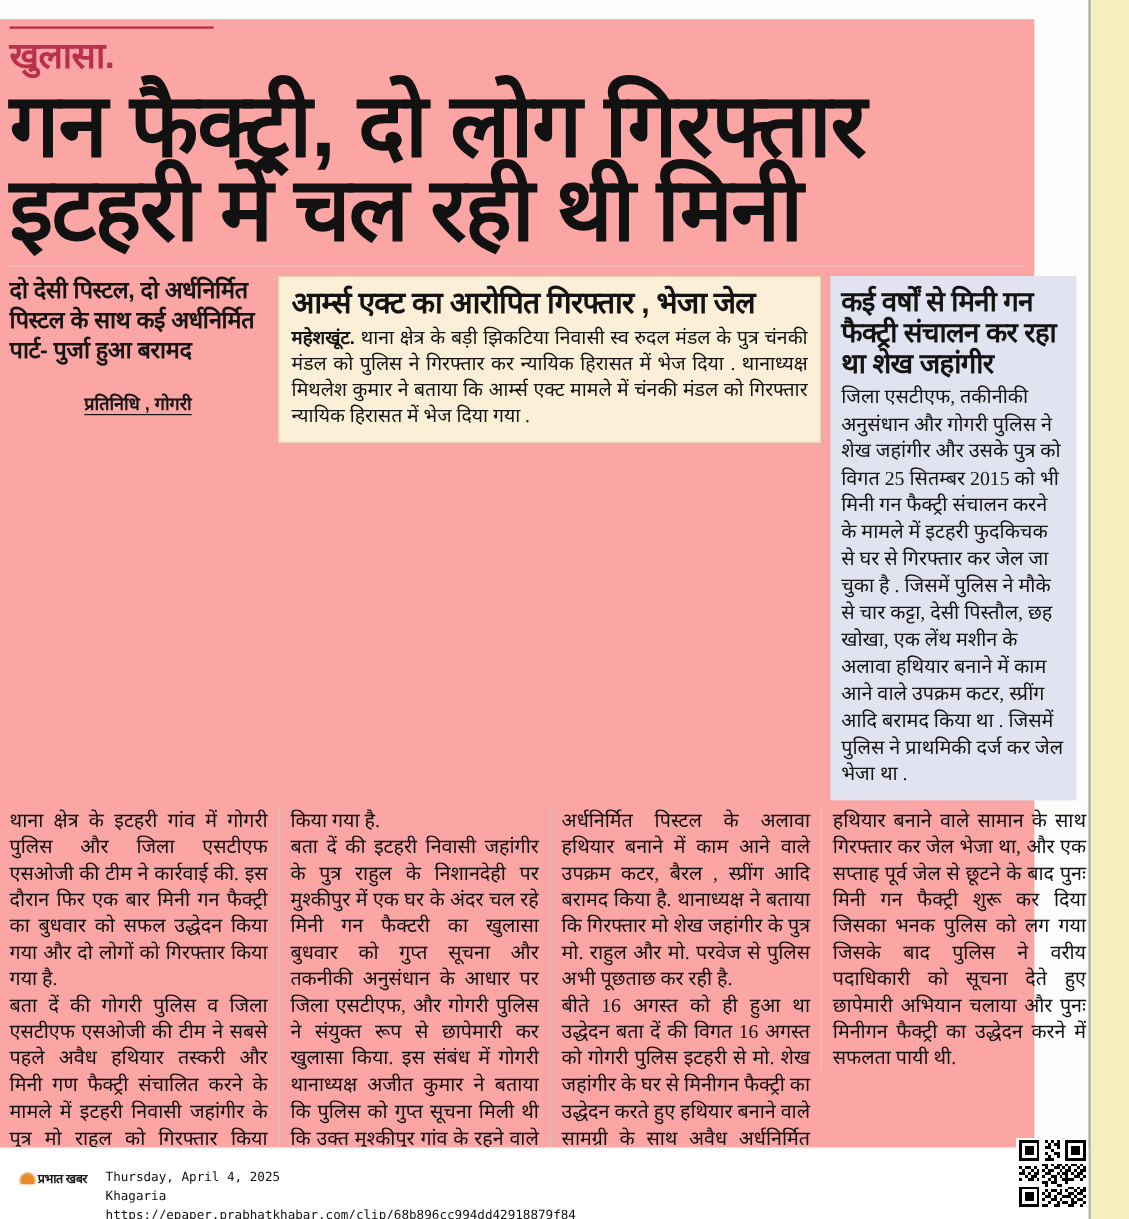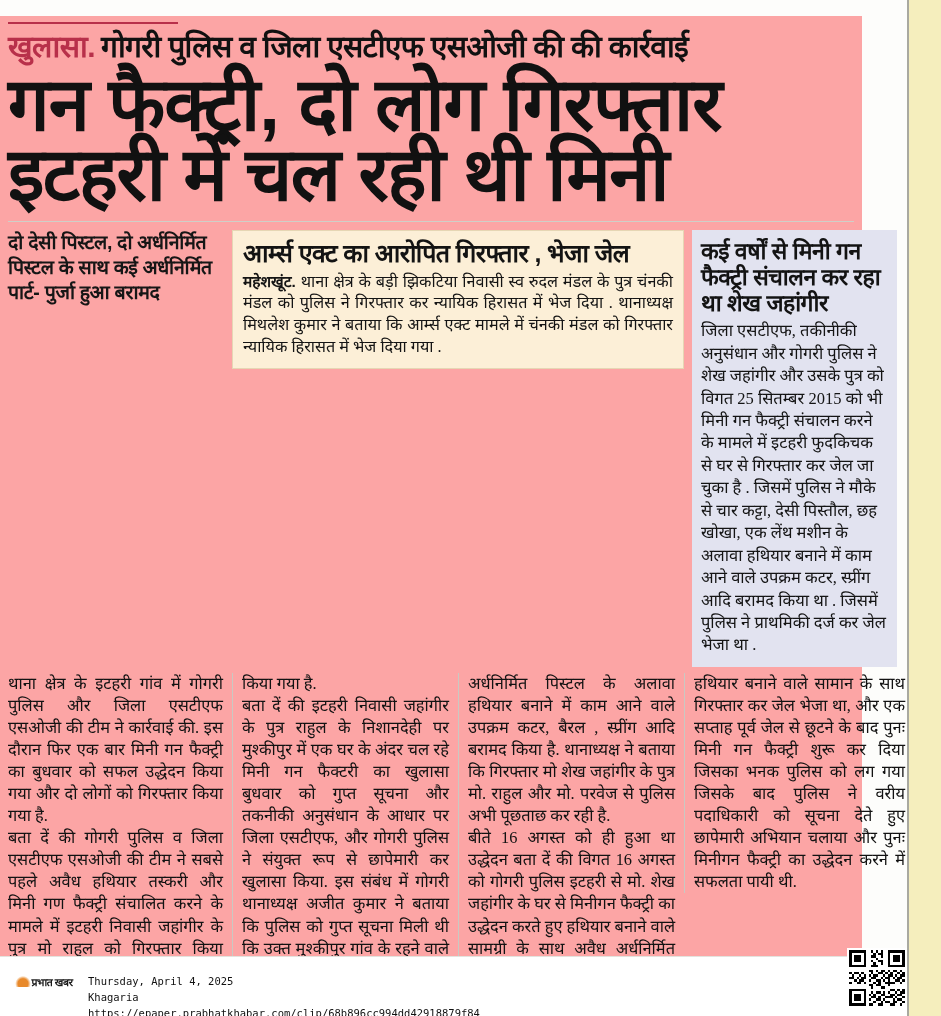--- a/index.html
+++ b/index.html
@@ -212,34 +212,34 @@
 <div class="page">
 
   <div class="right-rule"></div>
   <div class="right-strip"></div>
 
   <div class="content">
 
     <div class="kicker-rule"></div>
     <div class="kicker">
       <span class="kicker-tag">खुलासा.</span>
-      <span class="kicker-text">गोगरी पुलिस व जिला एसटीएफ एसओजी की की कार्रवाई</span>
     </div>
 
     <div class="headline">
       <span class="hl-line hl-line-2">गन फैक्ट्री, दो लोग गिरफ्तार</span>
       <span class="hl-line hl-line-1">इटहरी में चल रही थी मिनी</span>
     </div>
 
     <div class="head-sep"></div>
 
     <div class="band">
 
       <div class="band-left">
         <div class="subhead">दो देसी पिस्टल, दो अर्धनिर्मित पिस्टल के साथ कई अर्धनिर्मित पार्ट- पुर्जा हुआ बरामद</div>
+        <div class="byline">प्रतिनिधि , गोगरी</div>
       </div>
 
       <div class="band-mid">
         <div class="cream-box">
           <div class="cream-title">आर्म्स एक्ट का आरोपित गिरफ्तार , भेजा जेल</div>
           <div class="cream-body"><b>महेशखूंट.</b><span> थाना क्षेत्र के बड़ी झिकटिया निवासी स्व रुदल मंडल के पुत्र चंनकी मंडल को पुलिस ने गिरफ्तार कर न्यायिक हिरासत में भेज दिया . थानाध्यक्ष मिथलेश कुमार ने बताया कि आर्म्स एक्ट मामले में चंनकी मंडल को गिरफ्तार न्यायिक हिरासत में भेज दिया गया .</span></div>
         </div>
       </div>
 
       <div class="band-right">

